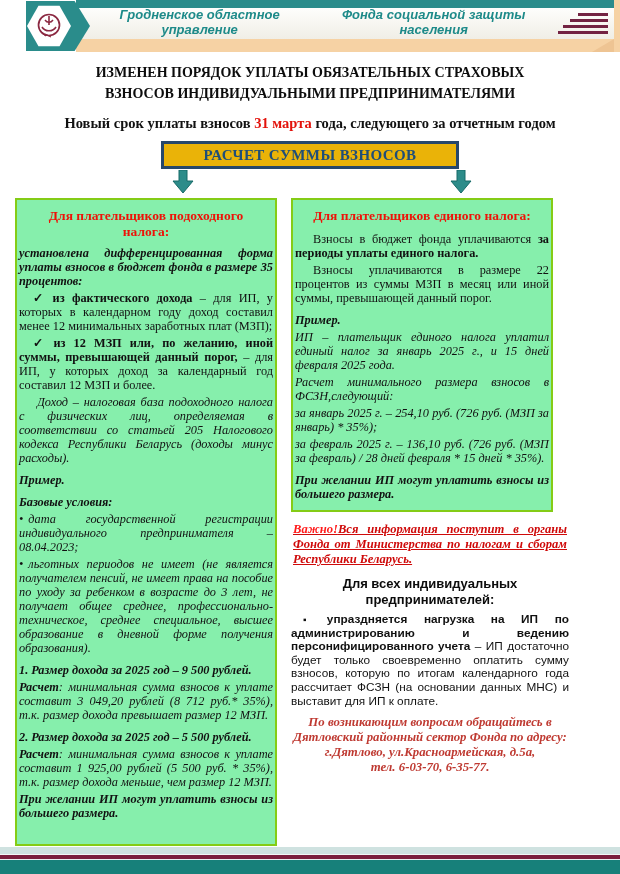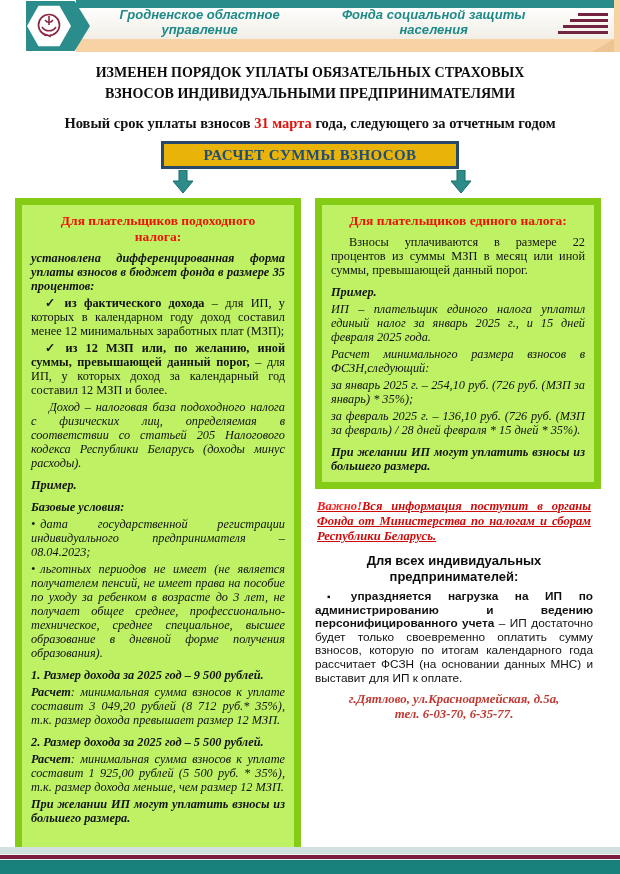--- a/index.html
+++ b/index.html
@@ -30,21 +30,21 @@
   .stripes i:nth-child(4){width:50px;}
   
   .headline{margin:10px 18px 0;text-align:center;font-weight:bold;font-size:14px;line-height:21px;color:#0c0c0c;}
   .subtitle{margin:11px 0 0;text-align:center;font-weight:bold;font-size:14.5px;line-height:17px;}
   .red{color:#e3120b;}
   .calc-box{width:292px;margin:9px auto 0;border:3px solid #27486b;height:22px;display:flex;align-items:center;
     justify-content:center;color:#1f4e79;font-weight:bold;font-size:15px;letter-spacing:.4px;background:#eab308;}
   .arrows{display:flex;justify-content:space-between;padding:1px 148px 0 172px;height:24px;}
   
   .columns{display:flex;gap:14px;padding:4px 15px 0;align-items:flex-start;}
-  .box{border:7px solid #84cc16;background:#bef264;padding:6px 9px;text-align:justify;
+  .box{border:2px solid #84cc16;background:#86efac;padding:6px 2px;text-align:justify;
     font-size:12.3px;line-height:14px;}
   .box.left{width:254px;height:632px;}
   .box.rightb{width:254px;}
   .right-col{width:278px;}
   .box-title{color:#ee1208;text-align:center;font-weight:bold;font-size:13.5px;line-height:16px;margin:2px 6px 6px;}
   p{margin:0 0 3px;}
   .bi{font-weight:bold;font-style:italic;}
   .it{font-style:italic;}
   .ind{text-indent:18px;}
   .mt{margin-top:8px;}
@@ -138,37 +138,38 @@
     <p class="bi mt">1. Размер дохода за 2025 год – 9 500 рублей.</p>
     <p class="it"><b>Расчет</b><span>: минимальная сумма взносов к уплате составит 3 049,20 рублей (8 712 руб.* 35%), т.к. размер дохода превышает размер 12 МЗП.</span></p>
     <p class="bi mt">2. Размер дохода за 2025 год – 5 500 рублей.</p>
     <p class="it"><b>Расчет</b><span>: минимальная сумма взносов к уплате составит 1 925,00 рублей (5 500 руб. * 35%), т.к. размер дохода меньше, чем размер 12 МЗП.</span></p>
     <p class="bi">При желании ИП могут уплатить взносы из большего размера.</p>
   </section>
 
   <div class="right-col">
     <section class="box rightb">
       <div class="box-title">Для плательщиков единого налога:</div>
+      <p class="ind mt"><span>Взносы в бюджет фонда уплачиваются </span><b>за периоды уплаты единого налога.</b></p>
       <p class="ind">Взносы уплачиваются в размере 22 процентов из суммы МЗП в месяц или иной суммы, превышающей данный порог.</p>
       <p class="bi mt">Пример.</p>
       <p class="it">ИП – плательщик единого налога уплатил единый налог за январь 2025 г., и 15 дней февраля 2025 года.</p>
       <p class="it">Расчет минимального размера взносов в ФСЗН,следующий:</p>
       <p class="it">за январь 2025 г. – 254,10 руб. (726 руб. (МЗП за январь) * 35%);</p>
       <p class="it">за февраль 2025 г. – 136,10 руб. (726 руб. (МЗП за февраль) / 28 дней февраля * 15 дней * 35%).</p>
       <p class="bi mt">При желании ИП могут уплатить взносы из большего размера.</p>
     </section>
 
     <p class="important"><span class="imp-label">Важно!</span><span>Вся информация поступит в органы Фонда от Министерства по налогам и сборам Республики Беларусь.</span></p>
 
     <h3 class="allip-title">Для всех индивидуальных предпринимателей:</h3>
 
 
     <p class="allip"><span class="sq">▪</span><b>упраздняется нагрузка на ИП по администрированию и ведению персонифицированного учета</b><span> – ИП достаточно будет только своевременно оплатить сумму взносов, которую по итогам календарного года рассчитает ФСЗН (на основании данных МНС) и выставит для ИП к оплате.</span></p>
 
-    <p class="contact"><span class="block">г.Дятлово, ул.Красноармейская, д.5а,</span><span class="block">тел. 6-03-70, 6-35-77.</span></p>
+    <p class="contact"><span>По возникающим вопросам обращайтесь в Дятловский районный сектор Фонда по адресу:</span><span class="block">г.Дятлово, ул.Красноармейская, д.5а,</span><span class="block">тел. 6-03-70, 6-35-77.</span></p>
   </div>
 </div>
 
 <div class="footer">
   <div class="f-light"></div>
   <div class="f-gap"></div>
   <div class="f-dark"></div>
   <div class="f-gap2"></div>
   <div class="f-teal"></div>
 </div>

